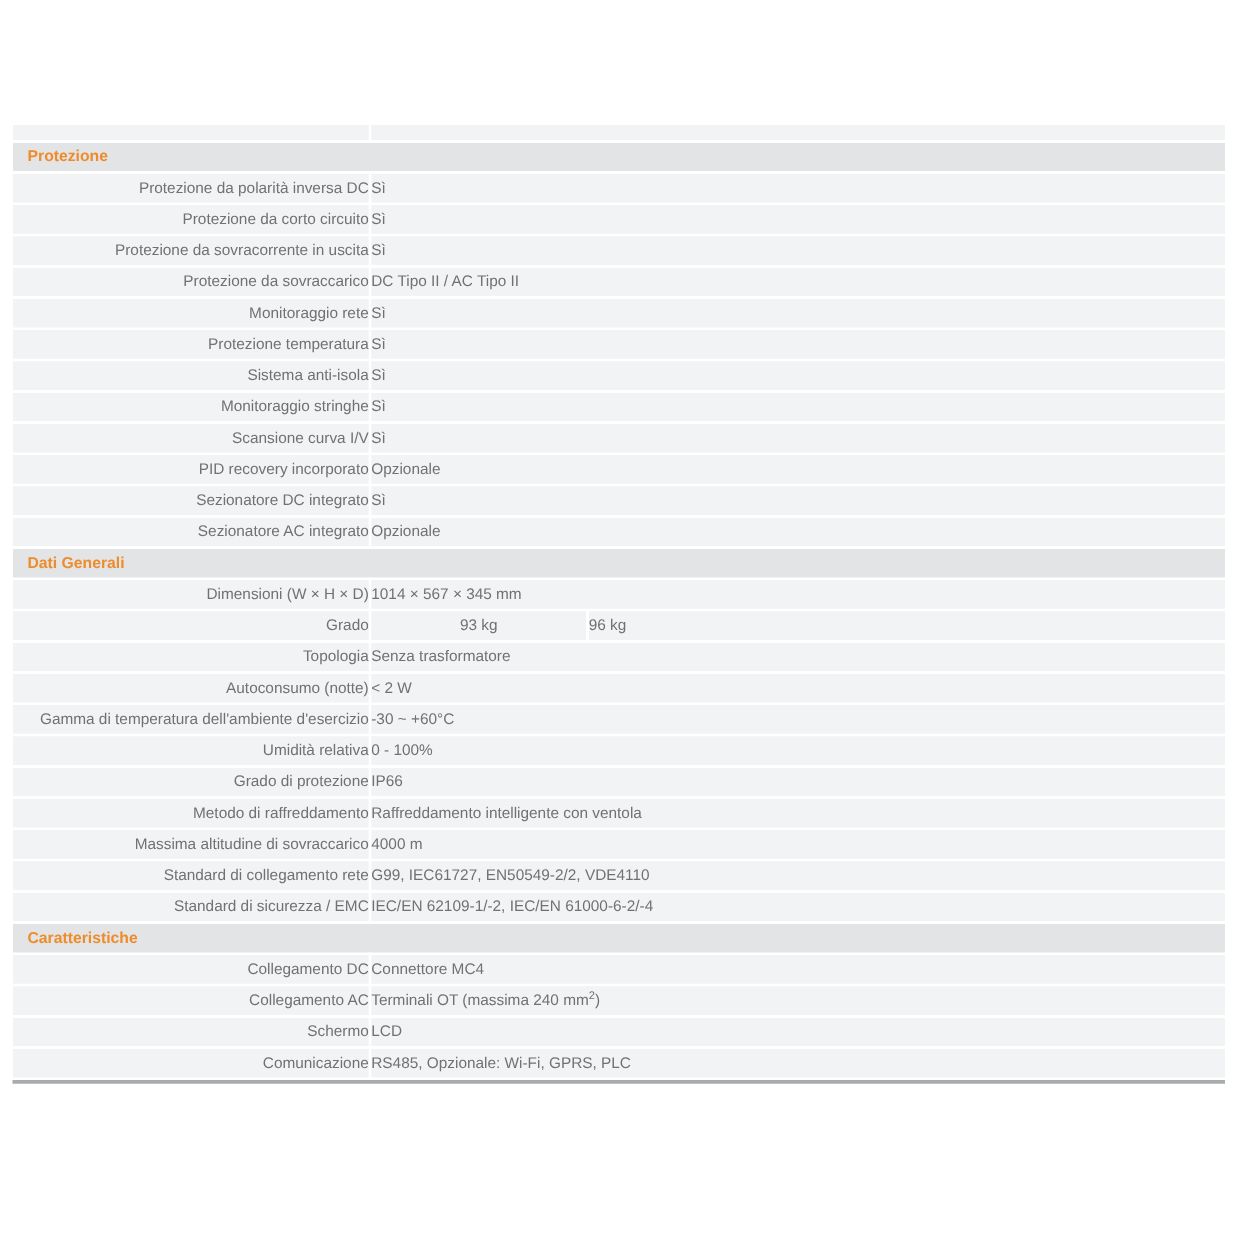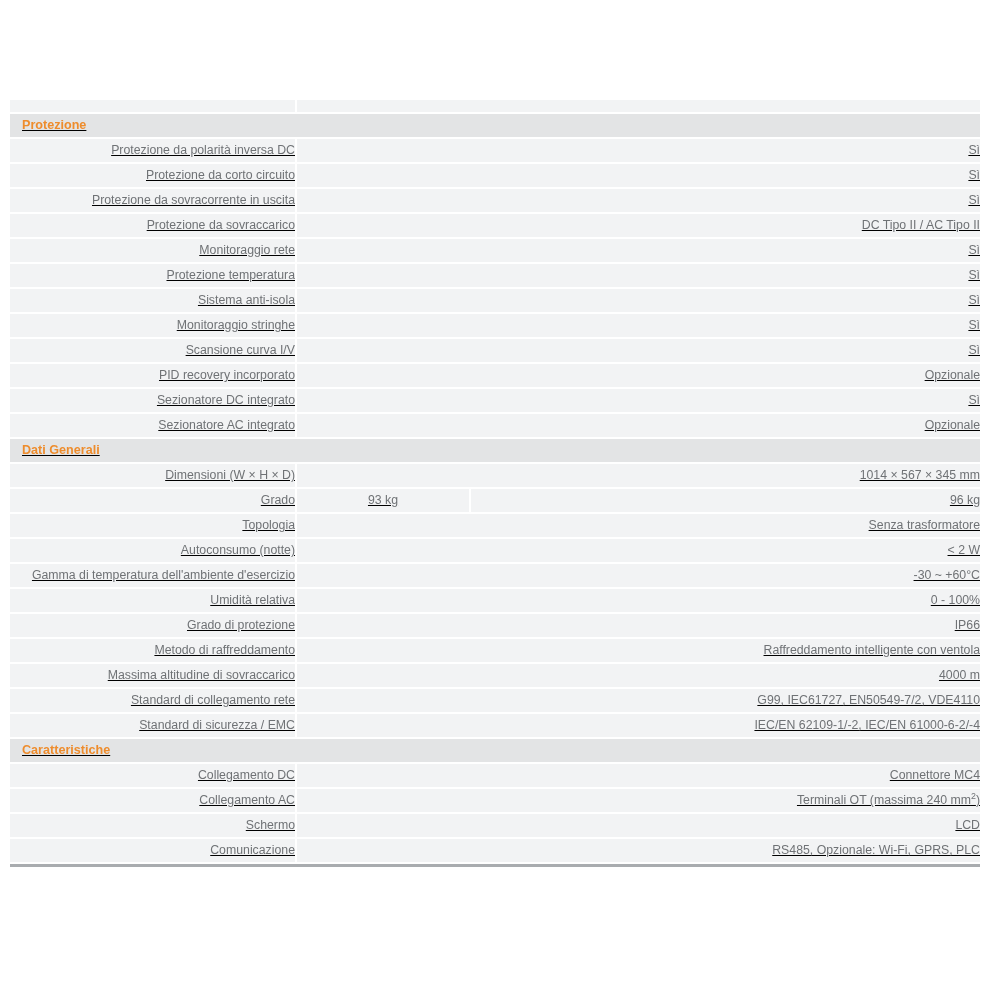--- a/index.html
+++ b/index.html
@@ -13,21 +13,20 @@
   body {
     font-family: "Liberation Sans", sans-serif;
     -webkit-font-smoothing: antialiased;
   }
 
   #spec-sheet {
     position: absolute;
     left: 10px;
     top: 100px;
     width: 970px;
-    text-decoration: underline;
   }
 
   .spec-table {
     width: 970px;
     border-collapse: collapse;
     table-layout: fixed;
   }
 
   .spec-table col.c-label { width: 286px; }
   .spec-table col.c-a     { width: 174px; }
@@ -55,21 +54,21 @@
     white-space: nowrap;
     overflow: hidden;
   }
 
   td.label {
     padding-left: 12px;
     text-align: right;
   }
 
   td.val {
-    text-align: right;
+    text-align: left;
     border-right: none;
   }
 
   td.val-split {
     text-align: center;
   }
 
   
   tr.section td {
     background: #e3e4e5;
@@ -192,21 +191,21 @@
         <tr class="row">
           <td class="label">Metodo di raffreddamento</td>
           <td class="val" colspan="2">Raffreddamento intelligente con ventola</td>
         </tr>
         <tr class="row">
           <td class="label">Massima altitudine di sovraccarico</td>
           <td class="val" colspan="2">4000 m</td>
         </tr>
         <tr class="row">
           <td class="label">Standard di collegamento rete</td>
-          <td class="val" colspan="2">G99, IEC61727, EN50549-7/2, VDE4110</td>
+          <td class="val" colspan="2">G99, IEC61727, EN50549-2/2, VDE4110</td>
         </tr>
         <tr class="row">
           <td class="label">Standard di sicurezza / EMC</td>
           <td class="val" colspan="2">IEC/EN 62109-1/-2, IEC/EN 61000-6-2/-4</td>
         </tr>
         <tr class="row section">
           <td class="sec-label" colspan="3">Caratteristiche</td>
         </tr>
         <tr class="row">
           <td class="label">Collegamento DC</td>

